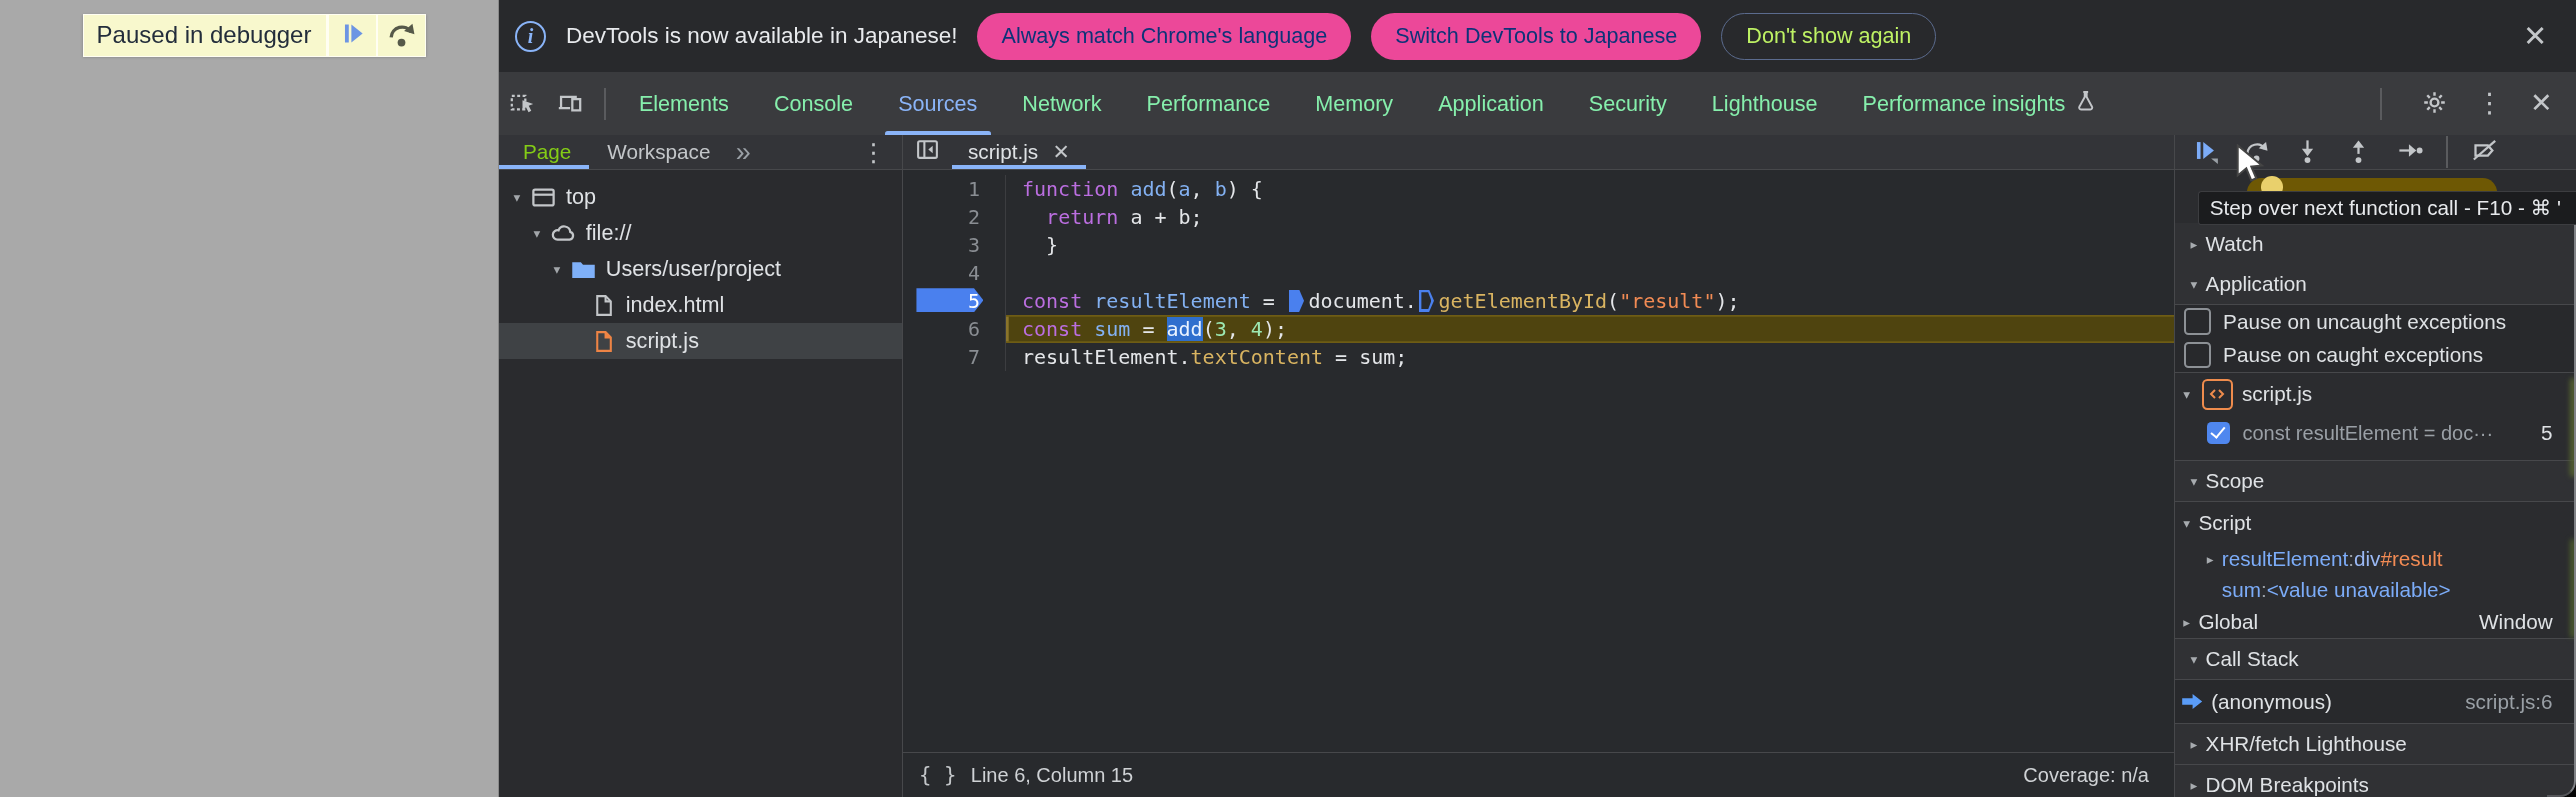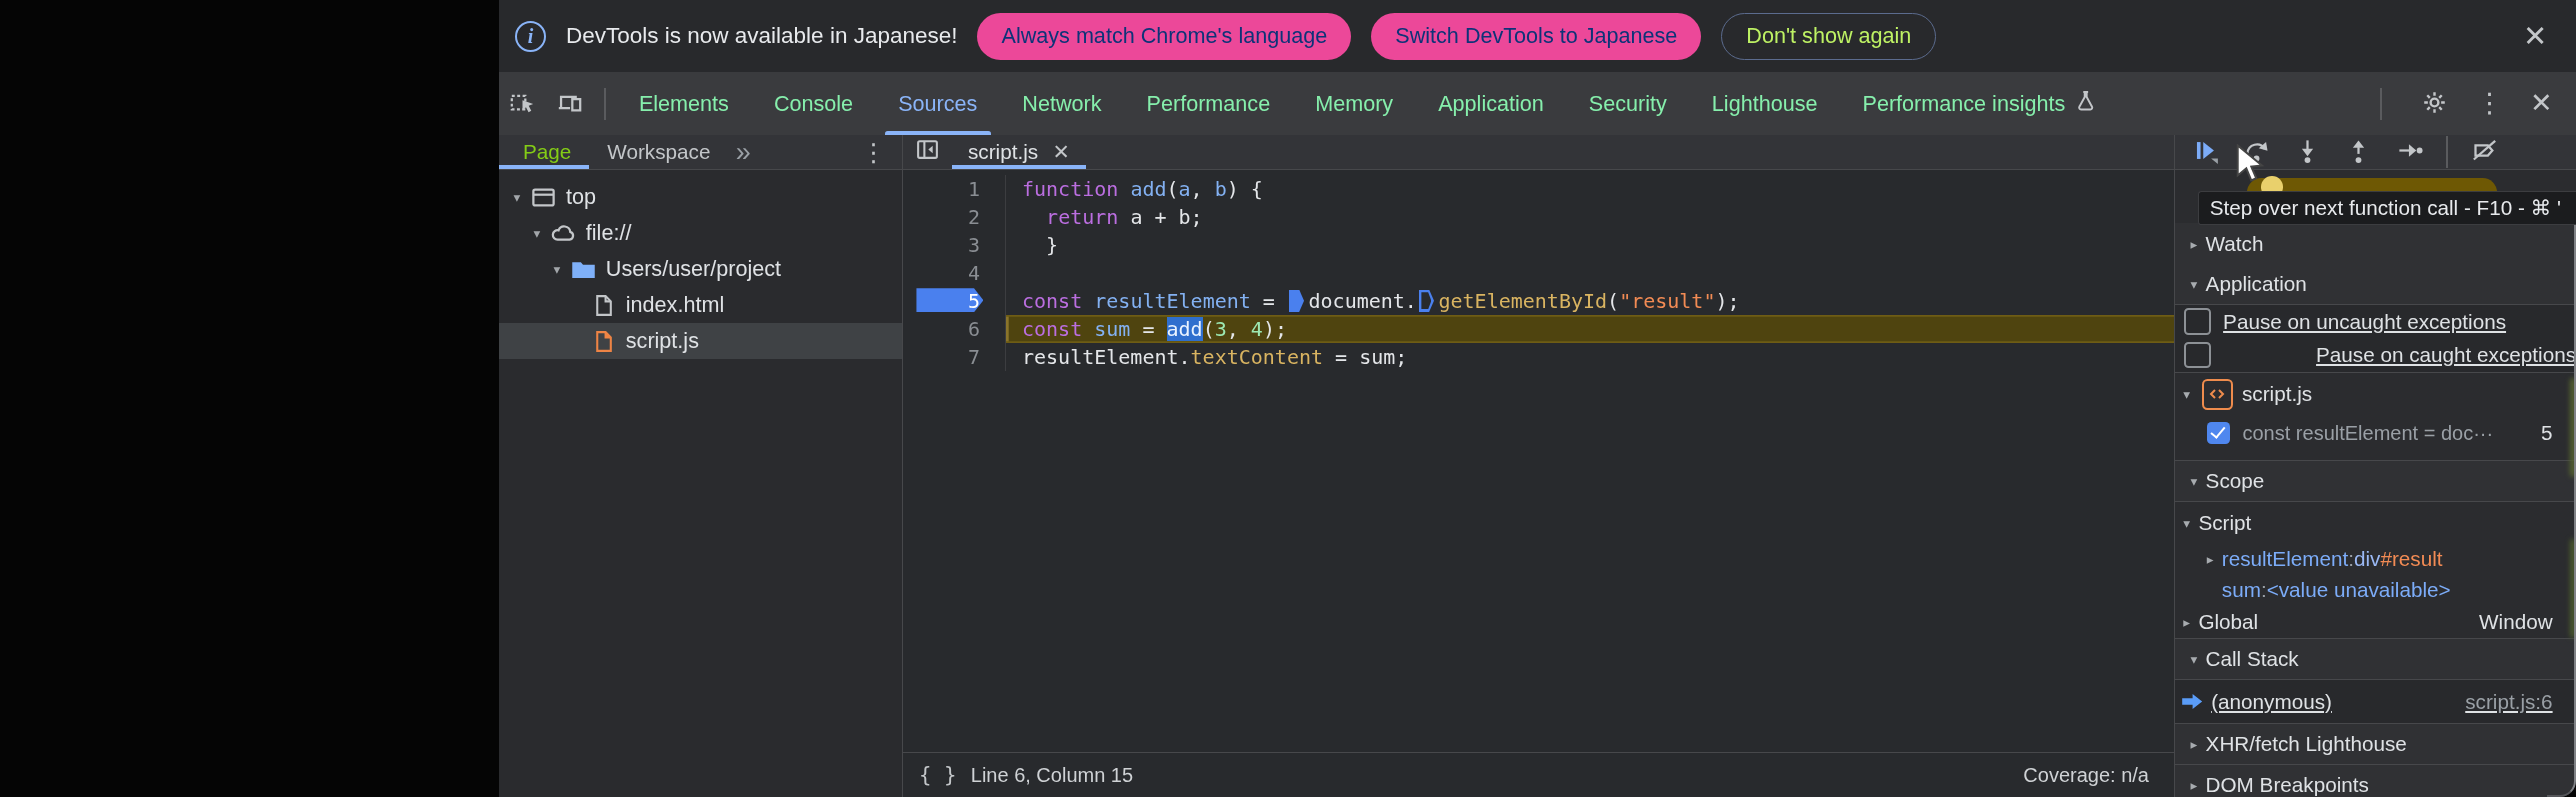--- a/index.html
+++ b/index.html
@@ -78,21 +78,21 @@
   .braces{color:#c3c6c9;font-family:"DejaVu Sans Mono",monospace;font-size:20.7px;}
   .sb-right{margin-left:auto;padding-right:9px;}
 
   
   .rightpane{width:401px;flex:none;border-left:1.8px solid #47484b;background:#2b2c2f;display:flex;flex-direction:column;position:relative;}
   .dbg-toolbar{height:34px;flex:none;background:#333438;border-bottom:0.9px solid #47484b;display:flex;align-items:center;padding-left:5.4px;}
   .dbg-btn{width:51px;height:100%;display:flex;align-items:center;justify-content:center;}
   .row{display:flex;align-items:center;font-size:20.7px;color:#dfe2e5;white-space:nowrap;overflow:hidden;}
   .row .tri{width:23.4px;flex:none;text-align:center;color:#a7abaf;font-size:13.5px;}
   .row.hdr{background:#303134;padding-left:7.2px;}
-  .row.darkbg{background:#28292c;text-decoration:underline;}
+  .row.darkbg{background:#28292c;}
   .hr-b{border-bottom:0.9px solid #47484b;}
   .cb{width:22.5px;height:22.5px;flex:none;border-radius:4.5px;border:2.7px solid #8d9196;margin:0 0 0 9px;}
   .cb.checked{border:none;background:#4f87ef;position:relative;}
   .cb.checked::after{content:"";position:absolute;left:6.3px;top:2.7px;width:6.3px;height:11.7px;border:solid #fff;border-width:0 2.7px 2.7px 0;transform:rotate(40deg);}
   .dim{color:#9aa0a6;}
   .blue{color:#7cacf8;}
   .orange{color:#f28b54;}
   .nodetag{color:#9bb9f5;}
   .right-val{margin-left:auto;padding-right:23.4px;}
   .frame-arrow{width:20px;height:18px;flex:none;background:#5a9cf8;clip-path:polygon(0 32%,52% 32%,52% 8%,100% 50%,52% 92%,52% 68%,0 68%);margin-left:7.2px;}
@@ -102,20 +102,40 @@
   .hl-blob{position:absolute;left:2247px;top:178px;width:250px;height:43px;background:#6e5804;border-radius:14.4px;z-index:40;}
   .hl-dot{position:absolute;left:2261px;top:176px;width:21.6px;height:21.6px;border-radius:50%;background:#e9d06c;z-index:41;}
   .tooltip{position:absolute;left:2198px;top:191px;right:0;height:32px;background:#1b1c1e;border:0.9px solid #3c3d40;border-right:none;color:#e8eaed;font-size:20.7px;display:flex;align-items:center;padding:0 10.8px;white-space:nowrap;overflow:hidden;border-radius:3.6px 0 0 3.6px;z-index:42;}
   .cursor{position:absolute;left:2234px;top:144px;z-index:60;}
 </style>
 </head>
 <body>
 
 <div class="root">
 
+  <div class="page-area">
+    <div class="paused-banner">
+      <div class="pb-label">Paused in debugger</div>
+      <div class="pb-sep"></div>
+      <div class="pb-btn">
+          <span><svg width="27" height="27" viewBox="0 0 24 24" fill="none" stroke="#c3c6c9" stroke-width="2">
+              <line x1="7" y1="4" x2="7" y2="20" stroke="#6d95e3" stroke-width="3.4"></line>
+              <path d="M11 4l10 8-10 8z" fill="#6d95e3" stroke="none"></path>
+            </svg></span>
+        </div>
+      <div class="pb-sep"></div>
+      <div class="pb-btn">
+          <span><svg width="31" height="31" viewBox="0 0 24 24" fill="none" stroke="#c3c6c9" stroke-width="2">
+              <path d="M4 15a8.4 8.4 0 0 1 15.5-4" stroke="#565949" stroke-width="2.6"></path>
+              <path d="M20.5 4.5l1.5 8-8-2.5z" fill="#565949" stroke="none"></path>
+              <circle cx="12" cy="19" r="3" fill="#565949" stroke="none"></circle>
+            </svg></span>
+        </div>
+    </div>
+  </div>
 
   <div class="devtools">
 
     <div class="infobar">
       <div class="info-icon">i</div>
       <div class="infobar-msg">DevTools is now available in Japanese!</div>
       <div id="infobar-actions" style="display:flex;gap:20px;align-items:center;">
           <button class="pill">Always match Chrome's language</button>
           <button class="pill">Switch DevTools to Japanese</button>
         </div>
@@ -364,21 +384,21 @@
               <span>Watch</span>
             </div>
             <div class="row hdr hr-b" style="height: 40px; flex: 0 0 auto;">
               <span class="tri">▾</span>
               <span>Application</span>
             </div>
             <div class="row darkbg" style="height: 33px; flex: 0 0 auto;">
               <span class="cb"></span>
               <span style="margin-left: 12.6px;">Pause on uncaught exceptions</span>
             </div>
-            <div class="row darkbg hr-b" style="height: 34px; flex: 0 0 auto; justify-content: space-between;">
+            <div class="row darkbg hr-b" style="height: 34px; flex: 0 0 auto;">
               <span class="cb"></span>
               <span style="margin-left: 12.6px;">Pause on caught exceptions</span>
             </div>
             <div class="row " style="height: 42px; flex: 0 0 auto;">
               <span class="tri">▾</span>
               <span class="js-square">
                 <svg width="16" height="16" viewBox="0 0 24 24" fill="none" stroke="#ef8c4d" stroke-width="3">
                   <path d="M9 6L3 12l6 6M15 6l6 6-6 6"></path>
                 </svg>
               </span>

